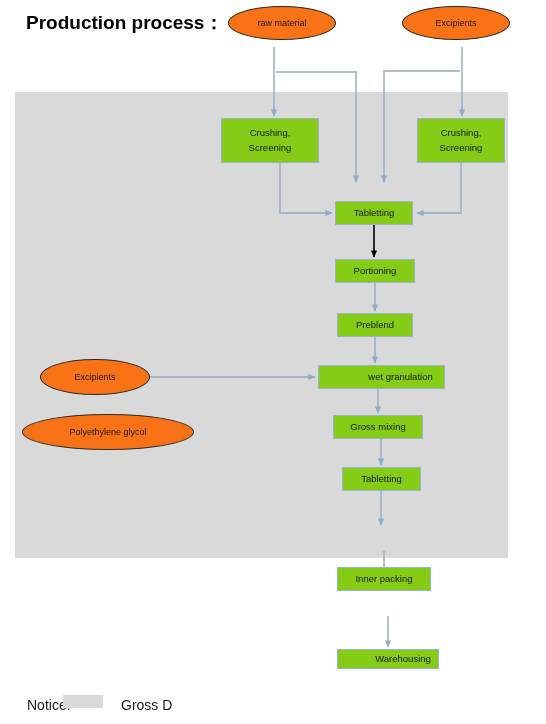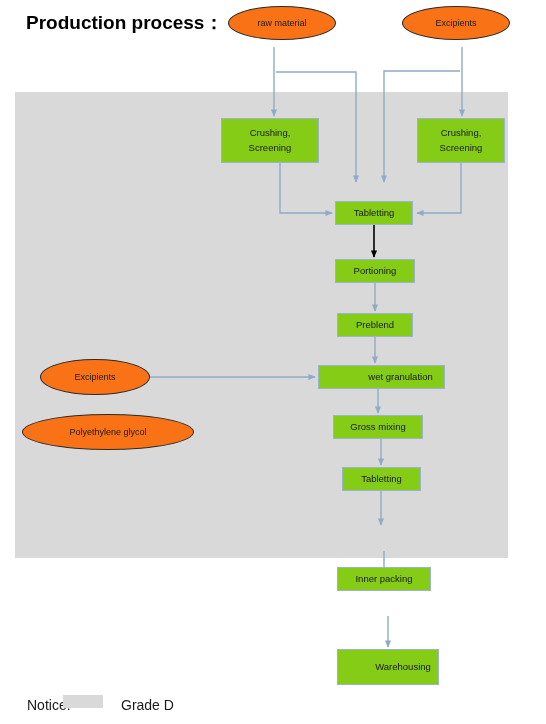--- a/index.html
+++ b/index.html
@@ -166,21 +166,21 @@
   </div>
   <div class="node" style="left:333px; top:415px; width:90px; height:24px;">
     <span>Gross mixing</span>
   </div>
   <div class="node" style="left:342px; top:467px; width:79px; height:24px;">
     <span>Tabletting</span>
   </div>
   <div class="node" style="left:337px; top:527px; width:94px; height:24px;margin-top:40px;">
     <span>Inner packing</span>
   </div>
-  <div class="node" style="left:337px; top:649px; width:102px; height:36px;padding-left:30px;">
+  <div class="node" style="left:337px; top:649px; width:102px; height:20px;padding-left:30px;">
     <span>Warehousing</span>
   </div>
 
   <div class="legend-label" style="left:27px; top:697px;">Notice:</div>
   <div class="legend-swatch"></div>
-  <div class="legend-label" style="left:121px; top:697px;">Grade D</div>
+  <div class="legend-label" style="left:121px; top:697px;">Gross D</div>
 
 </div>
 
 </body></html>

